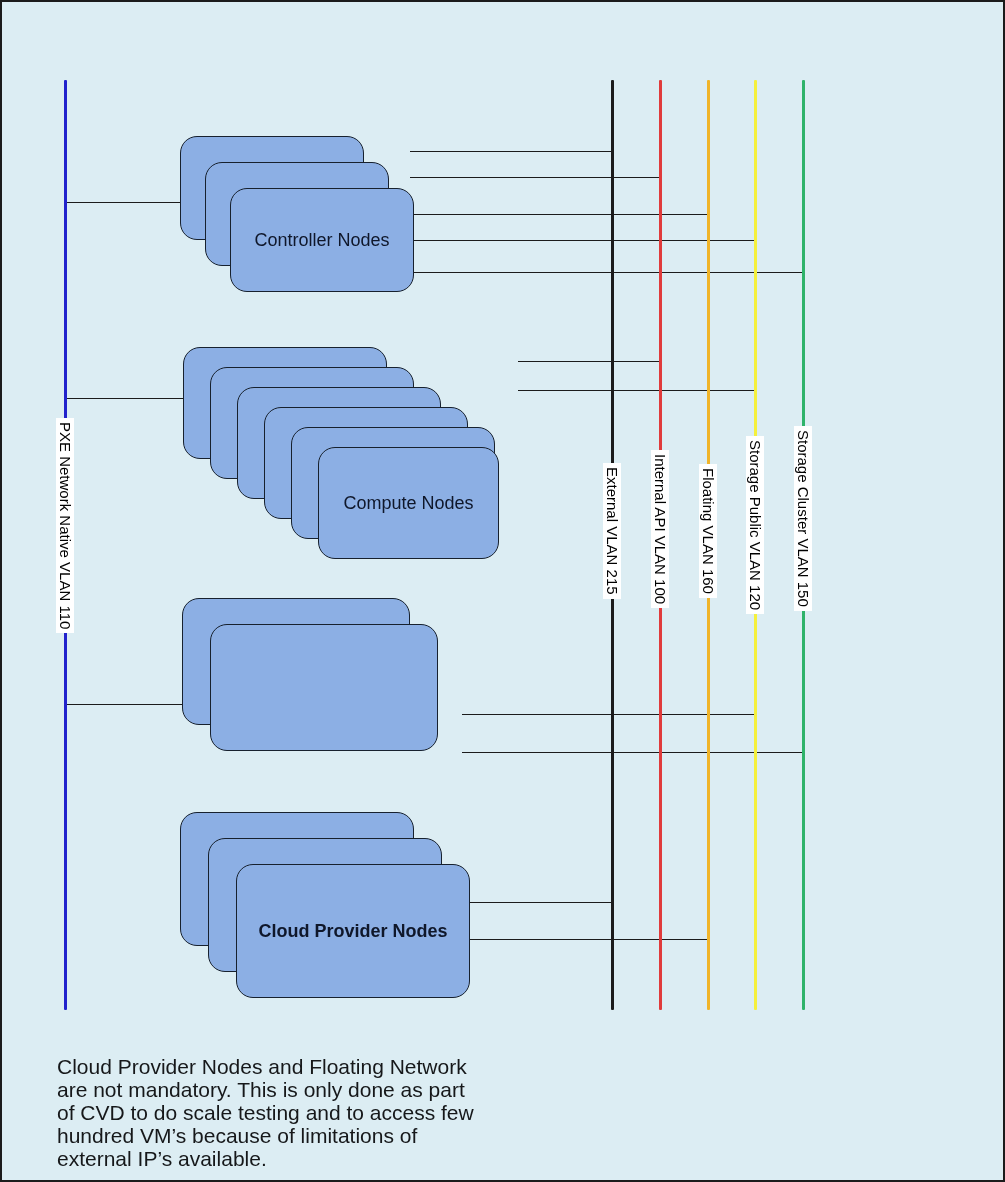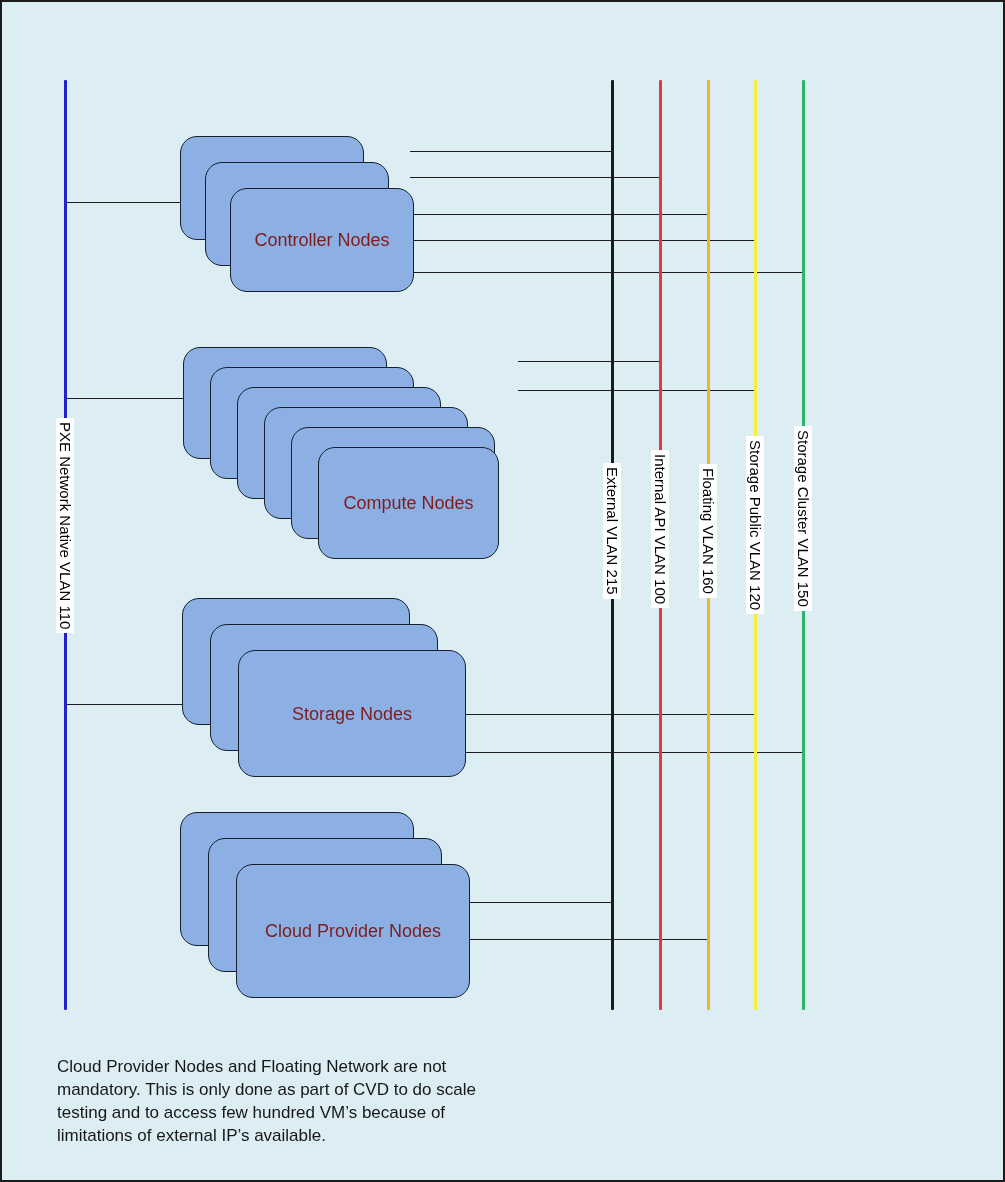--- a/index.html
+++ b/index.html
@@ -71,30 +71,30 @@
     background: #8cafe4;
     border: 1.3px solid #17212e;
     border-radius: 17px;
     box-sizing: border-box;
   }
   .node-label {
     position: absolute;
     width: 100%;
     text-align: center;
     font-size: 18px;
-    color: #7f1d1d;
+    color: #0f172a;
     top: 50%;
     transform: translateY(-50%);
     pointer-events: none;
   }
 
   
   .note {
     position: absolute;
-    font-size: 17px;
+    font-size: 21px;
     line-height: 23px;
     color: #16181a;
   }
   #note-left  { left: 55px;  top: 1053px; width: 420px; }
   #note-right { left: 613px; top: 1053px; width: 360px; }
 </style>
 </head>
 <body>
 
 <div id="canvas">
@@ -149,28 +149,25 @@
         <div class="node-box" style="left: 235px; top: 385px; width: 204px; height: 112px; z-index: 97;"></div>
         <div class="node-box" style="left: 262px; top: 405px; width: 204px; height: 112px; z-index: 98;"></div>
         <div class="node-box" style="left: 289px; top: 425px; width: 204px; height: 112px; z-index: 99;"></div>
         <div class="node-box" style="left: 316px; top: 445px; width: 181px; height: 112px; z-index: 100;">
           <div class="node-label">Compute Nodes</div>
         </div>
       </div>
       <div class="stack" style="left: 0px; top: 0px; width: 100%; height: 100%;">
         <div class="node-box" style="left: 180px; top: 596px; width: 228px; height: 127px; z-index: 98;"></div>
         <div class="node-box" style="left: 208px; top: 622px; width: 228px; height: 127px; z-index: 99;"></div>
-        <div class="node-box" style="left: 236px; top: 648px; width: 228px; height: 127px; z-index: 100;">
-          <div class="node-label">Storage Nodes</div>
-        </div>
       </div>
       <div class="stack" style="left: 0px; top: 0px; width: 100%; height: 100%;">
         <div class="node-box" style="left: 178px; top: 810px; width: 234px; height: 134px; z-index: 98;"></div>
         <div class="node-box" style="left: 206px; top: 836px; width: 234px; height: 134px; z-index: 99;"></div>
-        <div class="node-box" style="left: 234px; top: 862px; width: 234px; height: 134px; z-index: 100;">
+        <div class="node-box" style="left: 234px; top: 862px; width: 234px; height: 134px; z-index: 100; font-weight: bold;">
           <div class="node-label">Cloud Provider Nodes</div>
         </div>
       </div>
     </div>
   <div id="labels-layer">
       <div class="vlabel" style="left: 63px; top: 416px;">PXE Network Native VLAN 110</div>
       <div class="vlabel" style="left: 610px; top: 461px;">External VLAN 215</div>
       <div class="vlabel" style="left: 658px; top: 448px;">Internal API VLAN 100</div>
       <div class="vlabel" style="left: 706px; top: 462px;">Floating VLAN 160</div>
       <div class="vlabel" style="left: 753px; top: 434px;">Storage Public VLAN 120</div>

